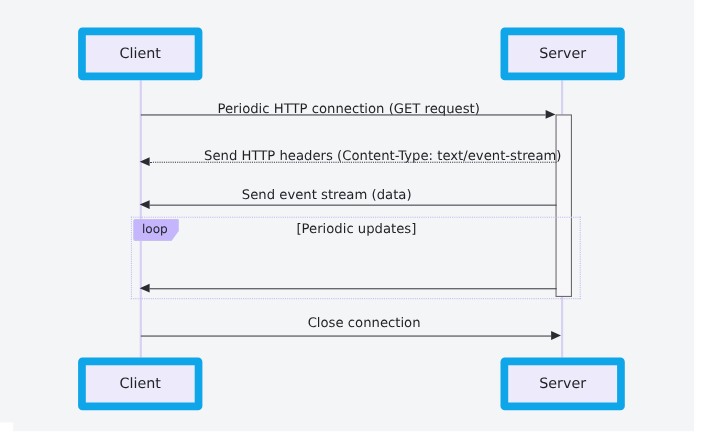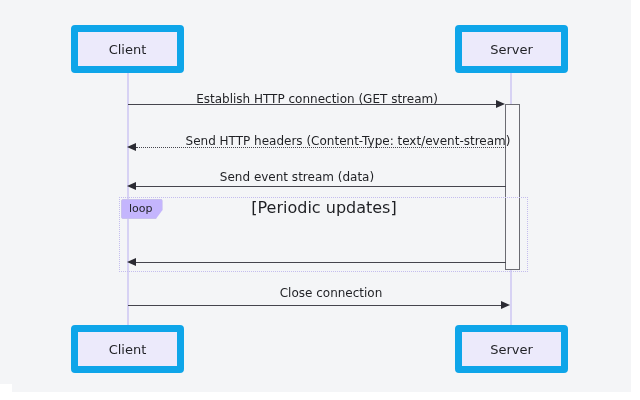--- a/index.html
+++ b/index.html
@@ -83,21 +83,21 @@
     height: 20px;
     padding: 0 9px 0 7px;
     border-radius: 2px;
     -webkit-clip-path: polygon(0 0, 100% 0, 100% 55%, 84% 100%, 0 100%);
     clip-path: polygon(0 0, 100% 0, 100% 55%, 84% 100%, 0 100%);
   }
   .loop-title {
     position: absolute;
     text-align: center;
     color: #1f2024;
-    font-size: 16px;
+    font-size: 12px;
     line-height: 14px;
   }
 
   
   .msg-line {
     position: absolute;
     height: 0;
     border-top: 1.4px solid #45454d;
   }
   .msg-line.dotted {
@@ -145,21 +145,21 @@
     <span>Server</span>
   </div>
 
   <div class="actor-box" style="left:71px; top:325px; width:113px; height:48px;">
     <span>Client</span>
   </div>
   <div class="actor-box" style="left:455px; top:325px; width:113px; height:48px;">
     <span>Server</span>
   </div>
 
-  <div class="msg-label" style="left:128px; top:92px; width:378px;">Establish HTTP connection (GET stream)</div>
+  <div class="msg-label" style="left:128px; top:92px; width:378px;">Periodic HTTP connection (GET request)</div>
   <div class="msg-line" style="left:128px; top:104px; width:368px;"></div>
   <div class="arrow-head right" style="left:496px; top:100px;"></div>
 
   <div class="msg-label" style="left:128px; top:134px; width:440px;">Send HTTP headers (Content-Type: text/event-stream)</div>
   <div class="msg-line dotted" style="left:136px; top:147px; width:370px;"></div>
   <div class="arrow-head left" style="left:127px; top:143px;"></div>
 
   <div class="msg-label" style="left:128px; top:170px; width:338px;">Send event stream (data)</div>
   <div class="msg-line" style="left:136px; top:186px; width:370px;"></div>
   <div class="arrow-head left" style="left:127px; top:182px;"></div>

